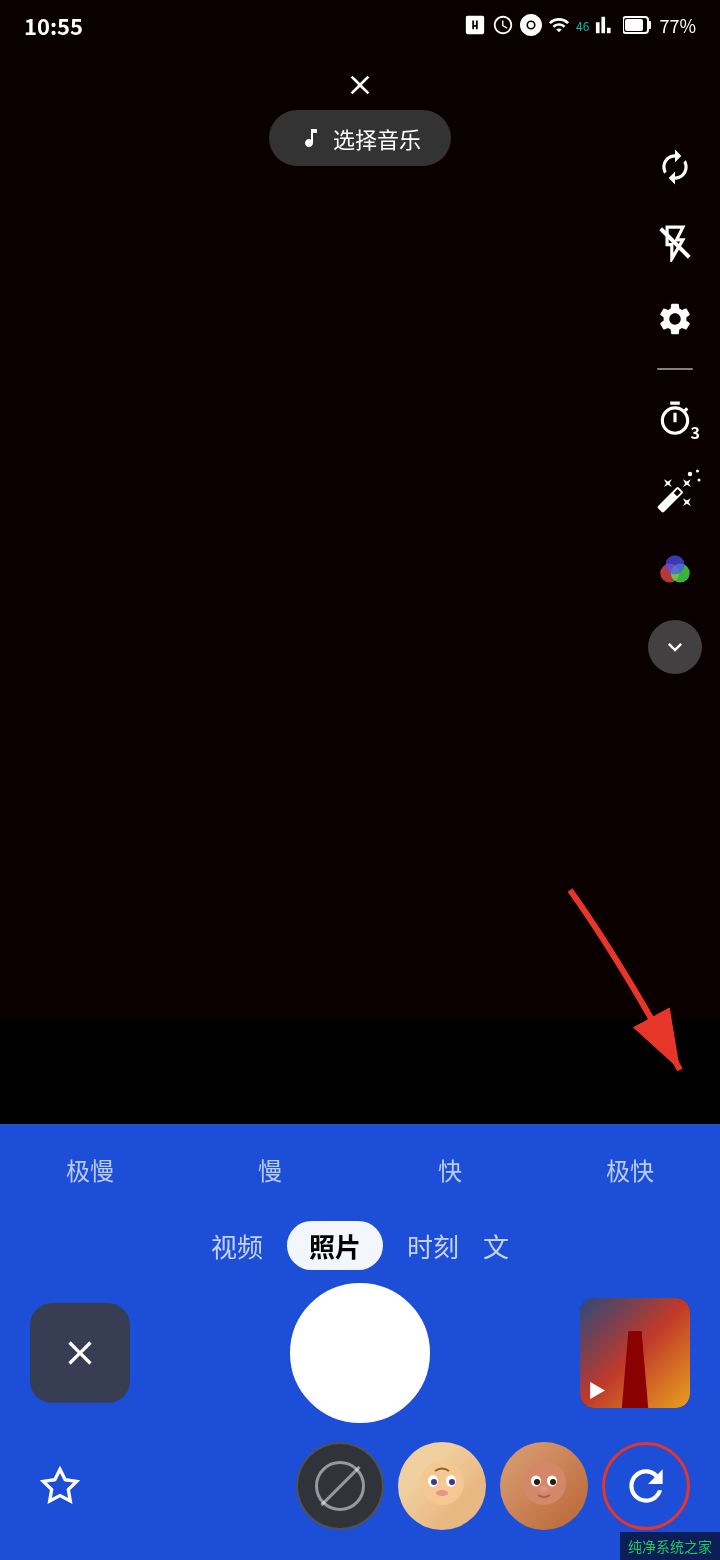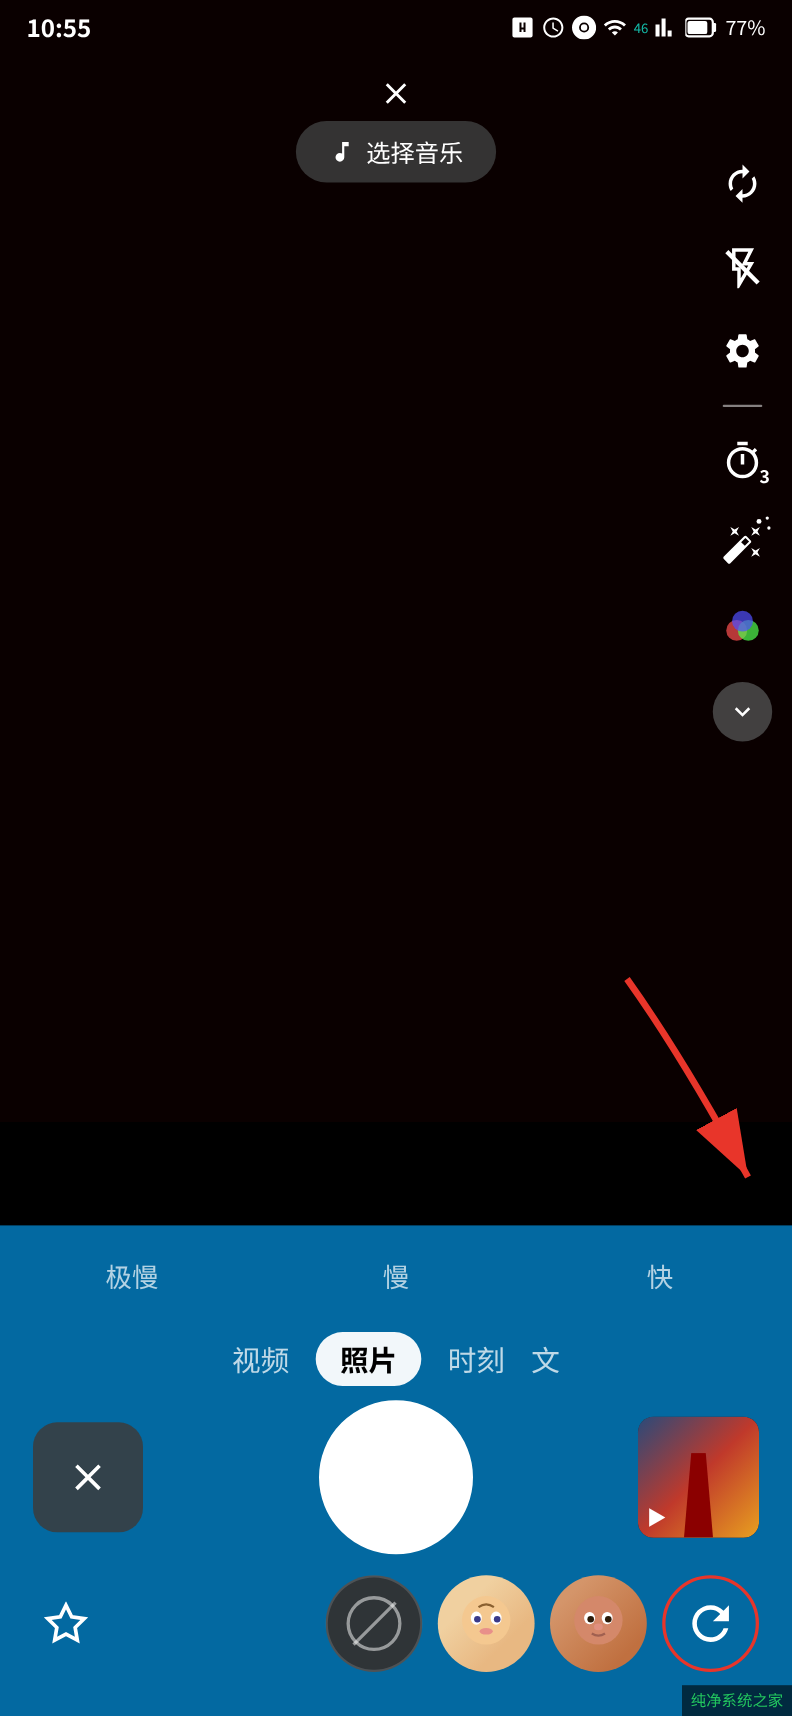--- a/index.html
+++ b/index.html
@@ -118,22 +118,22 @@
       background: rgba(80,80,80,0.8);
       border-radius: 50%;
       display: flex; align-items: center; justify-content: center;
       cursor: pointer;
     }
 
     
     .bottom-panel {
       position: absolute;
       bottom: 0; left: 0; right: 0;
-      background: #0369a1;
-      padding-bottom: 20px;
+      background: #1d4ed8;
+      padding-bottom: 10px;
     }
 
     
     .speed-selector {
       display: flex;
       justify-content: center;
       align-items: center;
       gap: 0;
       padding: 18px 0 14px;
     }
@@ -435,20 +435,23 @@
 
   <div class="speed-selector">
     <div class="speed-item">
       <span>极慢</span>
     </div>
     <div class="speed-item">
       <span>慢</span>
     </div>
     <div class="speed-item">
       <span>快</span>
+    </div>
+    <div class="speed-item">
+      <span>极快</span>
     </div>
   </div>
 
   <div class="mode-selector">
     <div class="mode-item">
       <span>视频</span>
     </div>
     <div class="mode-item active">
       <span>照片</span>
     </div>

